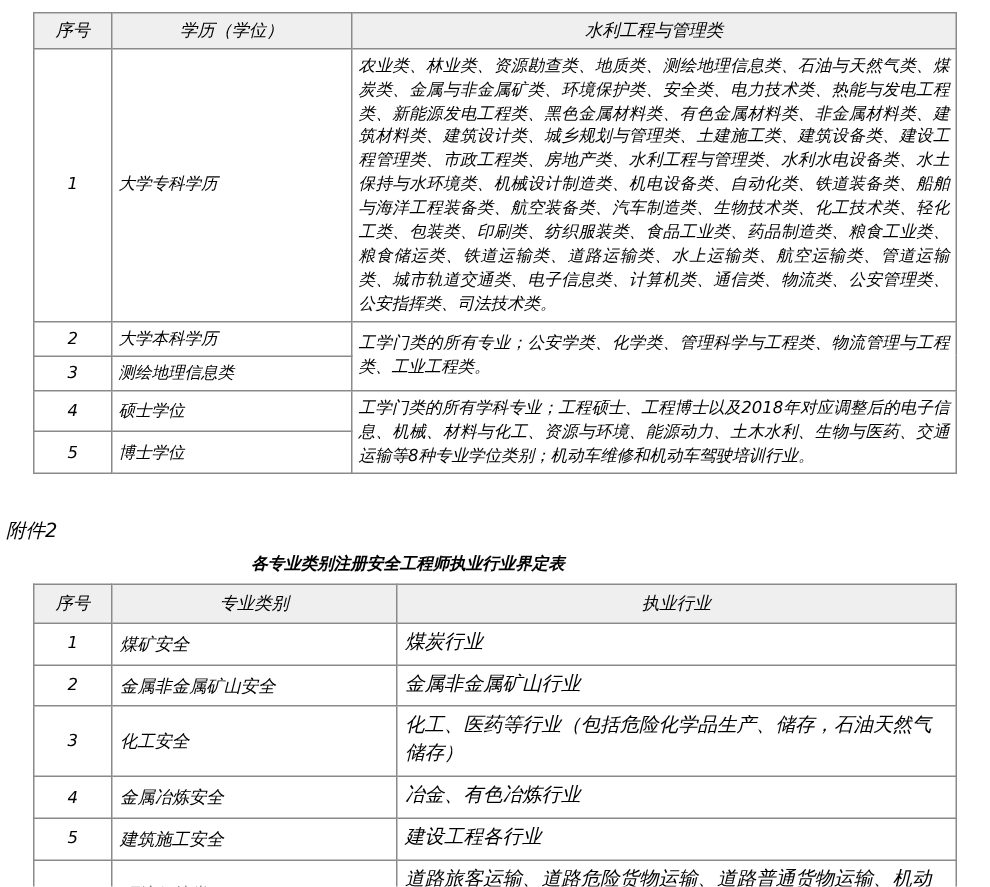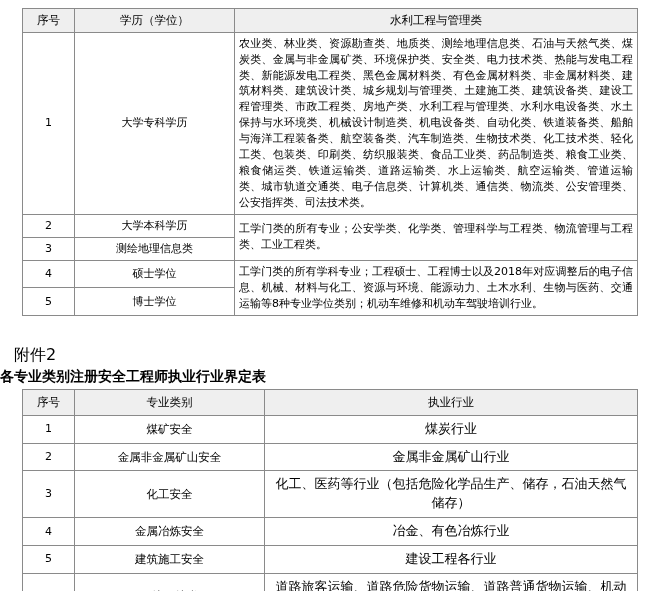--- a/index.html
+++ b/index.html
@@ -14,72 +14,74 @@
     font-size: 11px;
     color: #000000;
     overflow: hidden;
   }
   .page {
     position: relative;
     width: 660px;
     height: 591px;
     box-sizing: border-box;
     padding: 16px;
+    font-style: italic;
   }
   table.doc-table {
     border-collapse: collapse;
     table-layout: fixed;
   }
   table.doc-table td, table.doc-table th {
     border: 1px solid #8a8a8a;
     padding: 3px 4px;
     vertical-align: middle;
     font-weight: normal;
     line-height: 1.45;
   }
   .hdr-row td {
     background: #efefef;
     text-align: center;
     font-size: 11.5px;
     padding: 5px 4px;
   }
   .c-center { text-align: center; }
-  .c-left { text-align: center; }
+  .c-left { text-align: left; }
 
   
   #table-education {
     position: absolute;
     left: 22px;
     top: 8px;
     width: 616px;
   }
   #table-education .col-no { width: 52px; }
   #table-education .col-deg { width: 160px; }
 
   .body-cell {
     text-align: justify;
     text-justify: inter-ideograph;
     font-size: 11px;
   }
 
   
   #attachment-label {
     position: absolute;
-    left: 14px;
+    left: 4px;
     top: 345px;
-    font-size: 16px;
+    font-size: 13px;
   }
 
   
   #table2-title {
     position: absolute;
     left: 0;
     top: 368px;
     width: 544px;
-    font-size: 14px;
+    text-align: center;
+    font-size: 11px;
     font-weight: bold;
   }
 
   
   #table-industry {
     position: absolute;
     left: 22px;
     top: 389px;
     width: 616px;
   }

